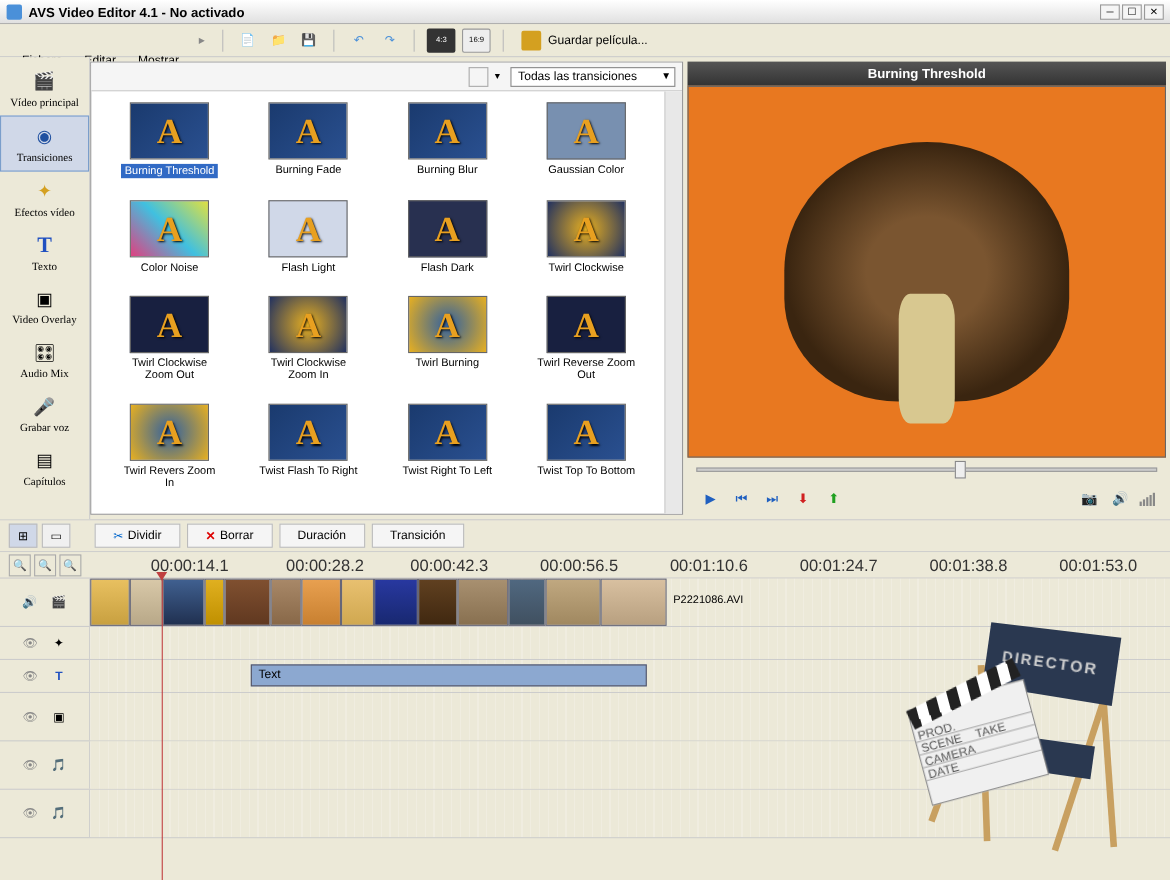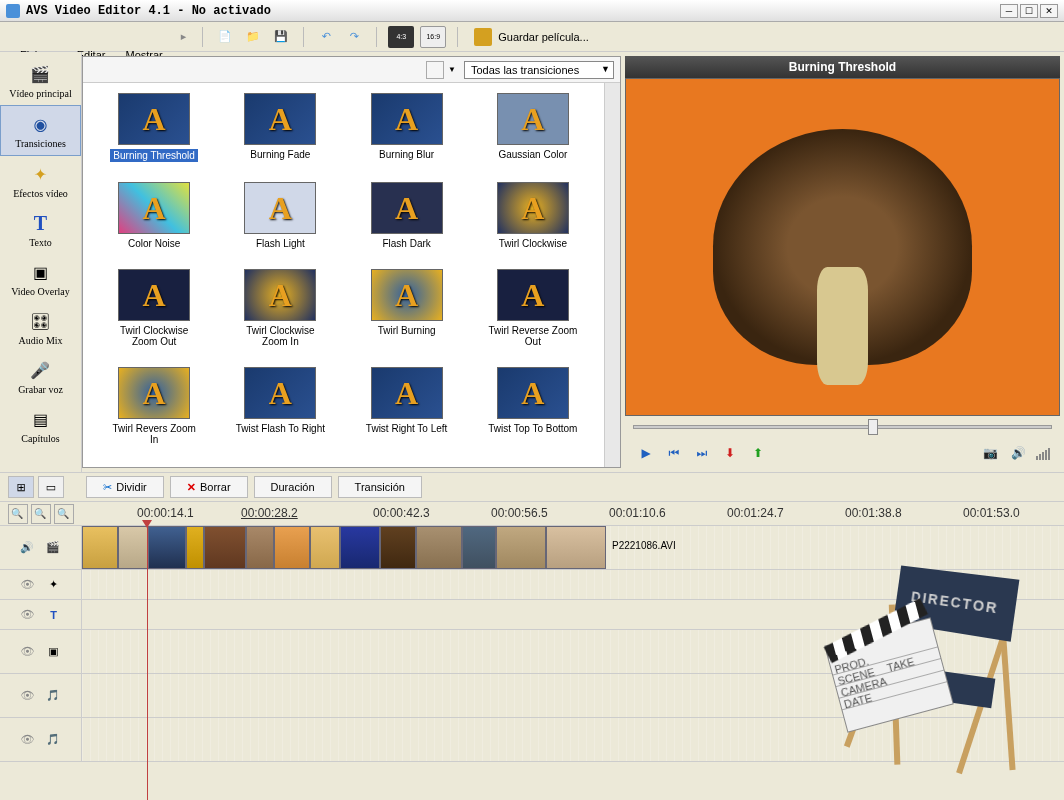--- a/index.html
+++ b/index.html
@@ -1,19 +1,19 @@
 <!DOCTYPE html>
 <html><head>
 <meta charset="utf-8">
 <style>
 *{box-sizing:border-box;margin:0;padding:0;font-family:Tahoma,Arial,sans-serif;font-size:11px;}
 body{background:#ece9d8;width:1064px;height:800px;overflow:hidden;}
 .titlebar{height:22px;background:linear-gradient(#fff,#e0e0e0);display:flex;align-items:center;padding:0 6px;border-bottom:1px solid #aaa;}
 .titlebar-icon{width:14px;height:14px;background:#4a90d9;margin-right:6px;border-radius:2px;}
-.titlebar-text{flex:1;font-weight:bold;font-size:12px;font-family:Liberation Mono, monospace;}
+.titlebar-text{flex:1;font-weight:bold;font-size:12px;}
 .win-btn{width:18px;height:14px;border:1px solid #999;background:#f5f5f5;margin-left:2px;display:flex;align-items:center;justify-content:center;font-size:9px;cursor:pointer;}
 .menubar{height:30px;background:#ece9d8;display:flex;align-items:center;padding:0 10px;border-bottom:1px solid #ccc;}
 .menu-item{padding:4px 10px;cursor:pointer;margin-top:36px;}
 .menu-item u{text-decoration:underline;}
 .menu-arrow{padding:4px 8px;color:#888;}
 .tb-sep{width:1px;height:20px;background:#bbb;margin:0 8px;}
 .tb-btn{width:22px;height:22px;margin:0 3px;display:flex;align-items:center;justify-content:center;cursor:pointer;border-radius:2px;}
 .guardar{display:flex;align-items:center;margin-left:8px;cursor:pointer;}
 .guardar-icon{width:18px;height:18px;background:#d4a020;margin-right:6px;border-radius:2px;}
 .main-area{display:flex;height:420px;}
@@ -53,21 +53,21 @@
 .pspacer{flex:1;}
 .edit-bar{height:30px;background:#ece9d8;border-top:1px solid #ccc;border-bottom:1px solid #ccc;display:flex;align-items:center;padding:0 8px;}
 .eb-btn{width:26px;height:22px;border:1px solid #bbb;background:#f0f0f0;margin-right:4px;cursor:pointer;display:flex;align-items:center;justify-content:center;}
 .eb-action{height:22px;padding:0 16px;border:1px solid #bbb;background:#f5f5f5;margin-left:6px;cursor:pointer;display:flex;align-items:center;}
 .eb-action .x{color:#d00;font-weight:bold;margin-right:4px;}
 .eb-action .sc{color:#06c;margin-right:4px;}
 .timeline-area{background:#ece9d8;height:298px;overflow:hidden;}
 .zoom-row{height:24px;display:flex;align-items:center;padding:0 8px;border-bottom:1px solid #ccc;}
 .zoom-btn{width:20px;height:20px;border:1px solid #aaa;margin-right:3px;cursor:pointer;display:flex;align-items:center;justify-content:center;font-size:10px;}
 .ruler{flex:1;margin-left:20px;position:relative;height:20px;display:flex;}
-.ruler-mark{position:absolute;font-size:12px;color:#333;top:2px;}
+.ruler-mark{position:absolute;font-size:15px;color:#333;top:2px;}
 .track{height:44px;border-bottom:1px solid #ccc;display:flex;}
 .track.small{height:30px;}
 .track-head{width:82px;display:flex;align-items:center;justify-content:center;border-right:1px solid #ccc;gap:8px;}
 .track-icon{width:18px;height:18px;display:flex;align-items:center;justify-content:center;}
 .track-body{flex:1;position:relative;background:repeating-linear-gradient(90deg,#f0ede0 0,#f0ede0 1px,#ece9d8 1px,#ece9d8 8px);}
 .video-clips{display:flex;height:100%;}
 .clip{height:100%;border:1px solid #667;background:linear-gradient(#c89040,#a06820);}
 .clip.c1{width:36px;background:linear-gradient(#e8c060,#c8a040);}
 .clip.c2{width:30px;background:linear-gradient(#d8c8a8,#b8a888);}
 .clip.c3{width:38px;background:linear-gradient(#406090,#203050);}
@@ -333,21 +333,21 @@
     </div>
 </div>
 
 <div class="timeline-area" style="position:relative">
   <div class="zoom-row">
     <div class="zoom-btn">🔍</div>
     <div class="zoom-btn">🔍</div>
     <div class="zoom-btn">🔍</div>
     <div class="ruler" id="ruler">
         <div class="ruler-mark" style="left: 40px;">00:00:14.1</div>
-        <div class="ruler-mark" style="left: 144px; text-decoration: underline;">00:00:28.2</div>
+        <div class="ruler-mark" style="left: 163px;">00:00:28.2</div>
         <div class="ruler-mark" style="left: 276px;">00:00:42.3</div>
         <div class="ruler-mark" style="left: 394px;">00:00:56.5</div>
         <div class="ruler-mark" style="left: 512px;">00:01:10.6</div>
         <div class="ruler-mark" style="left: 630px;">00:01:24.7</div>
         <div class="ruler-mark" style="left: 748px;">00:01:38.8</div>
         <div class="ruler-mark" style="left: 866px;">00:01:53.0</div>
       </div>
   </div>
   <div class="playhead" style="top:24px"></div>
 
@@ -381,20 +381,23 @@
         <span class="track-icon eye-icon">👁</span>
         <span class="track-icon">✦</span>
       </div>
       <div class="track-body"></div>
     </div>
   <div class="track small">
       <div class="track-head">
         <span class="track-icon eye-icon">👁</span>
         <span class="track-icon" style="color:#2050c0;font-weight:bold">T</span>
       </div>
+      <div class="track-body">
+        <div class="text-clip"><span>Text</span></div>
+      </div>
     </div>
   <div class="track">
       <div class="track-head">
         <span class="track-icon eye-icon">👁</span>
         <span class="track-icon">▣</span>
       </div>
       <div class="track-body"></div>
     </div>
   <div class="track">
       <div class="track-head">

